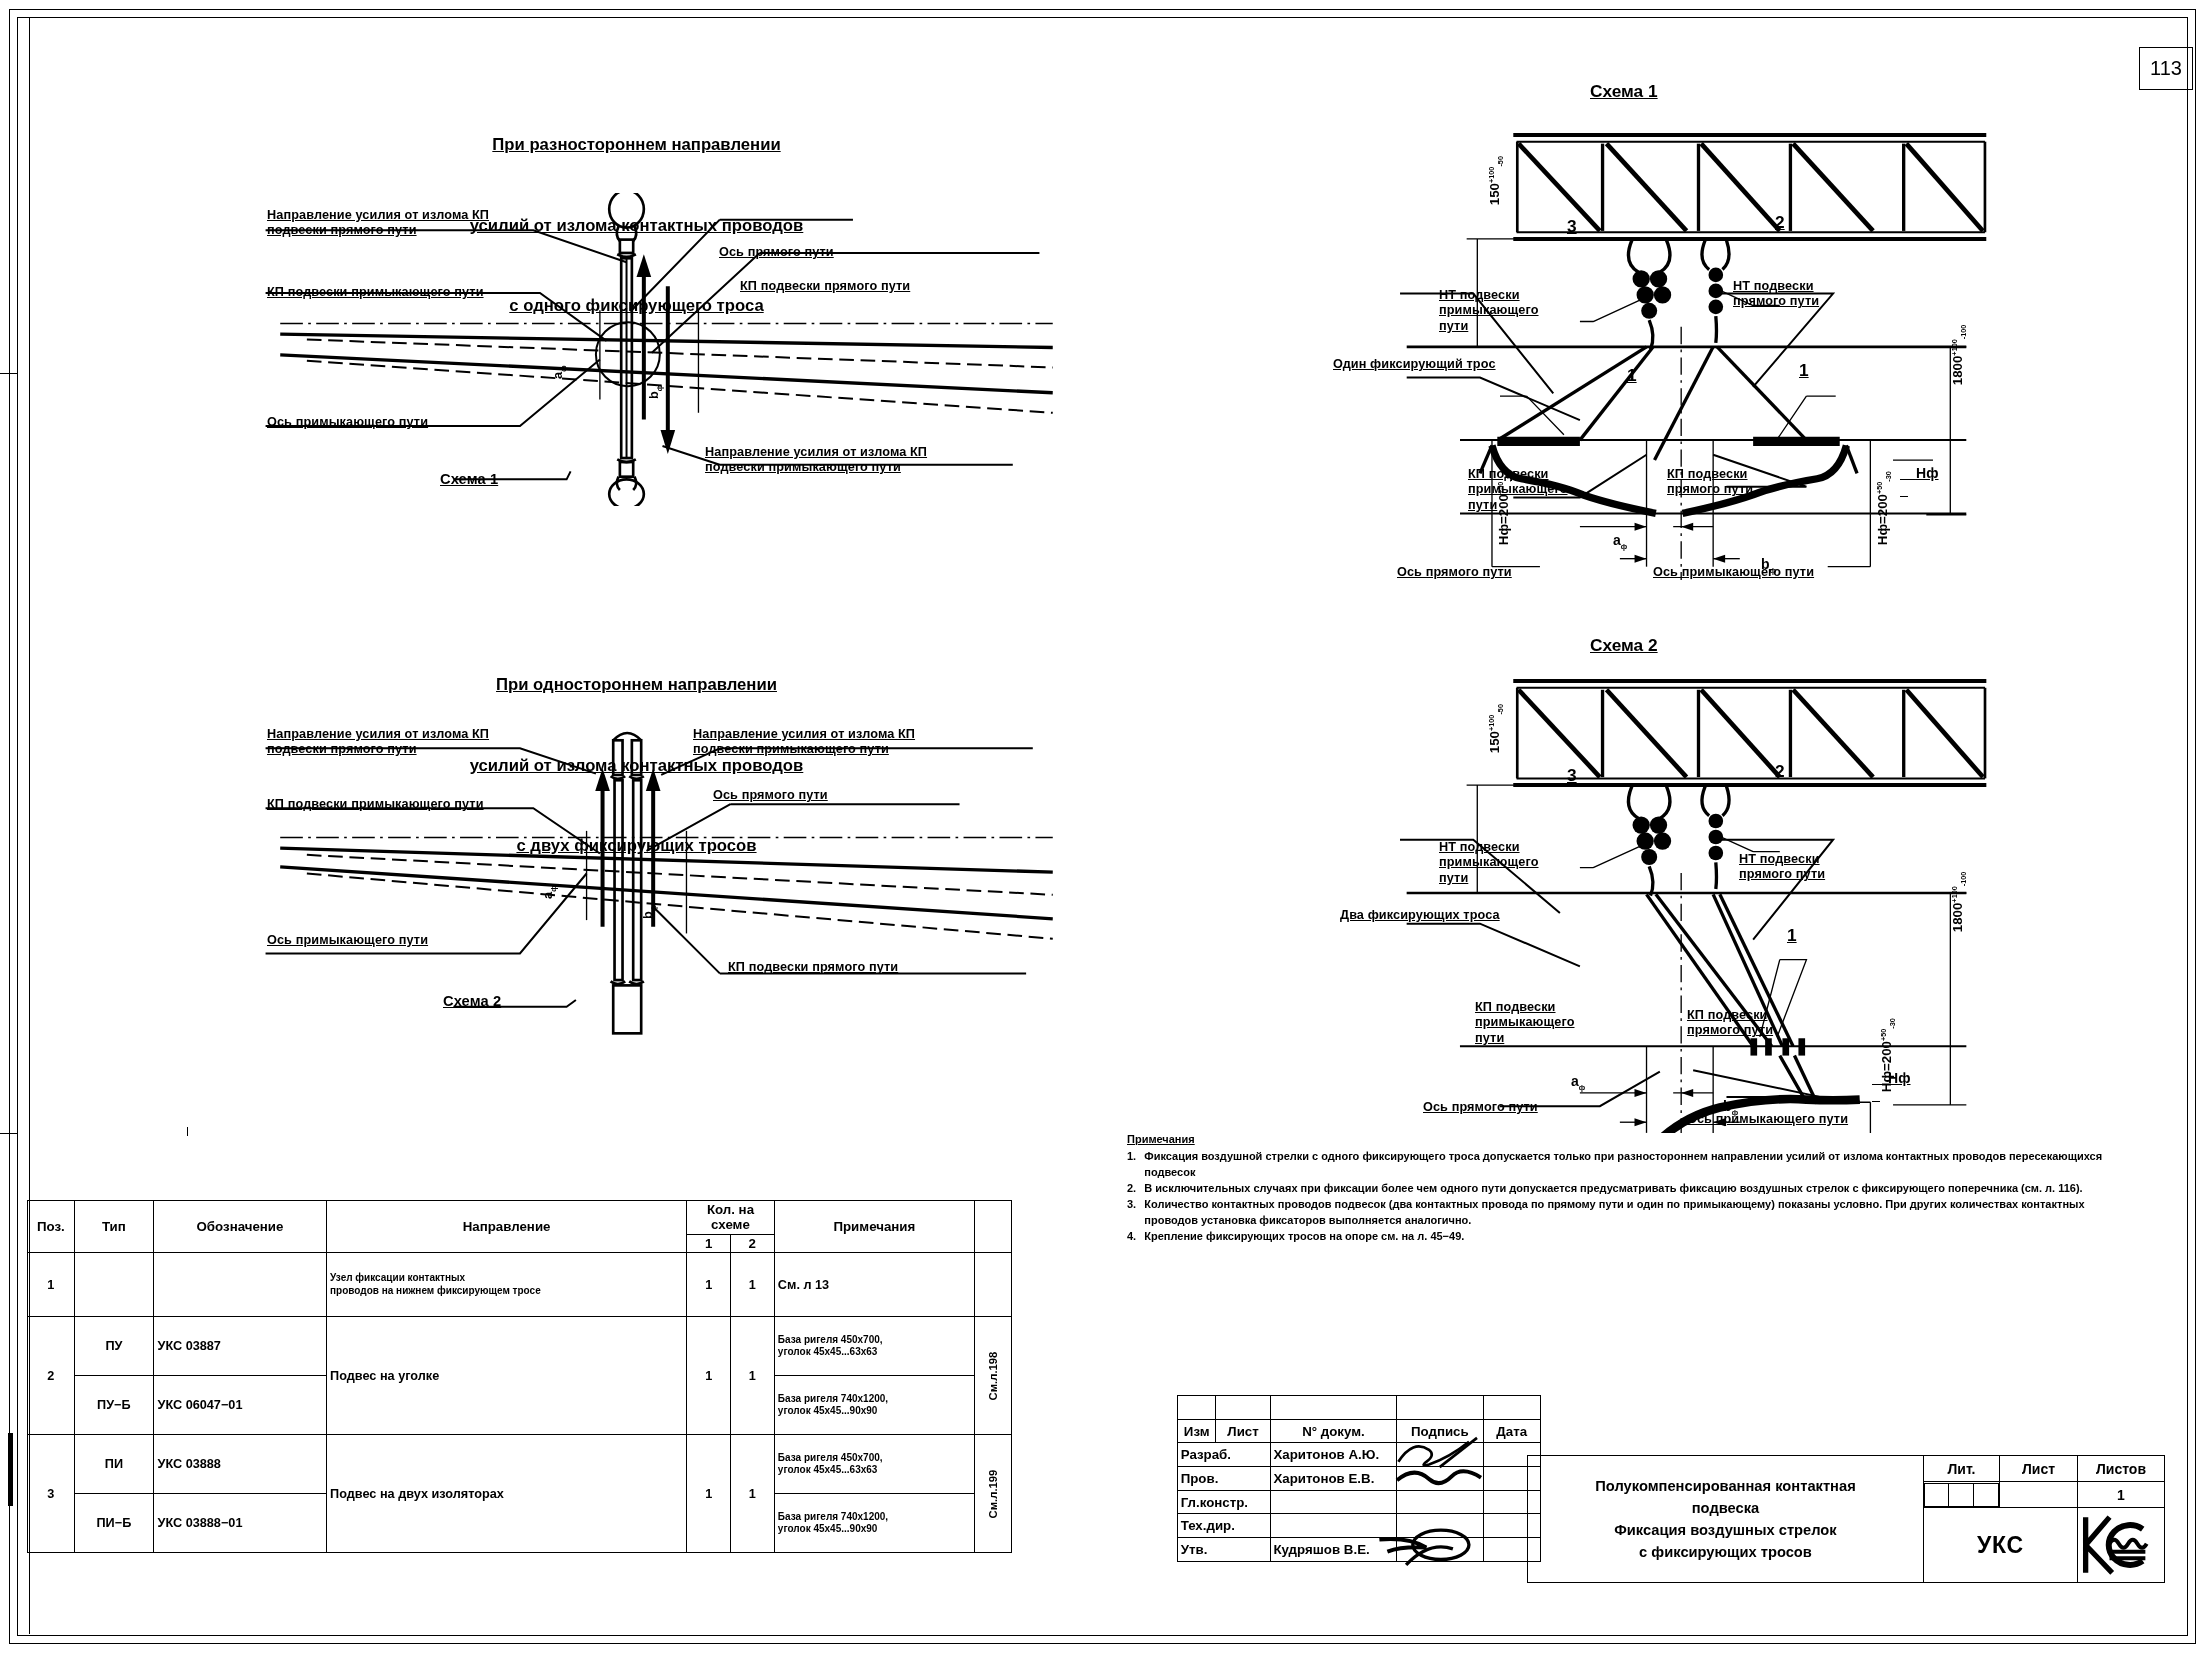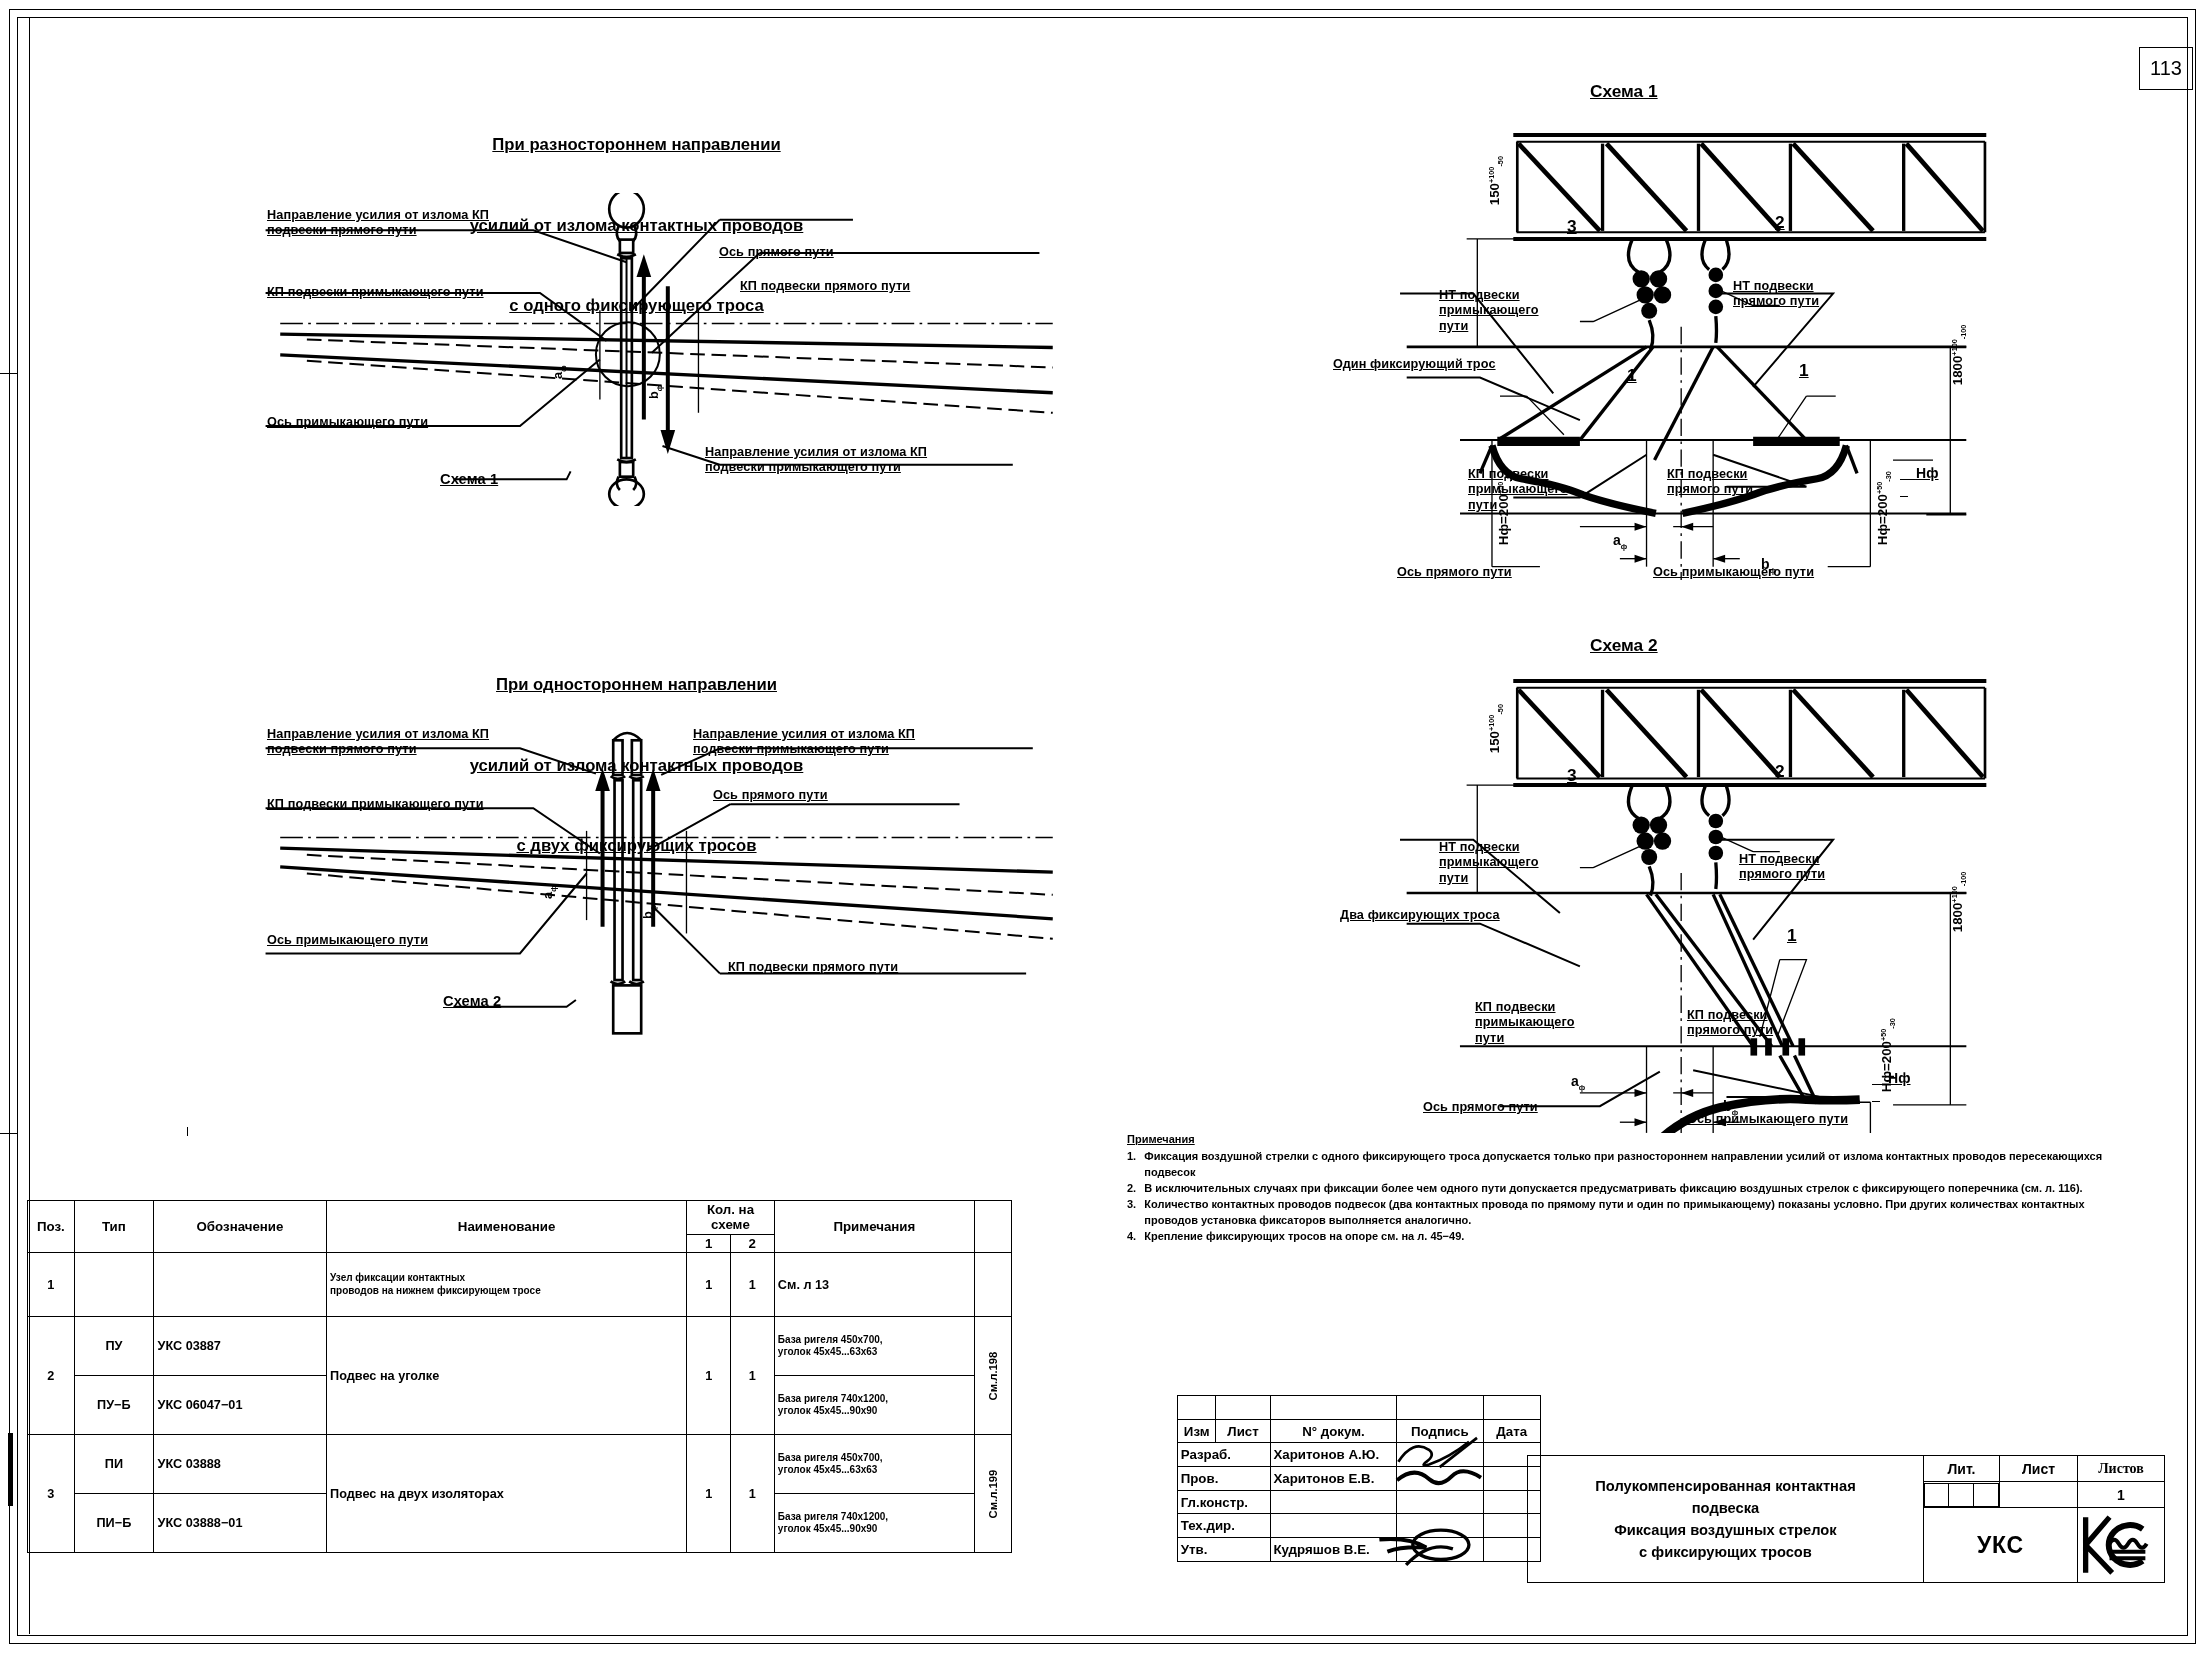--- a/index.html
+++ b/index.html
@@ -548,21 +548,21 @@
       </li>
     </ol>
   </div>
 
   <table class="spec">
     <tbody>
         <tr class="thead">
       <td rowspan="2" style="width:39px;">Поз.</td>
       <td rowspan="2" style="width:72px;">Тип</td>
       <td rowspan="2" style="width:165px;">Обозначение</td>
-      <td rowspan="2" style="width:353px;">Наименование</td>
+      <td rowspan="2" style="width:353px;">Направление</td>
       <td colspan="2">Кол. на схеме</td>
       <td rowspan="2" style="width:193px;">Примечания</td>
       <td rowspan="2" class="vcell"></td>
     </tr>
     <tr class="thead">
       <td style="width:36px;">1</td>
       <td style="width:36px;">2</td>
     </tr>
 
     <tr style="height:64px;">
@@ -688,21 +688,21 @@
     <tbody>
         <tr>
       <td class="tname" rowspan="3">
         <div>Полукомпенсированная контактная</div>
         <div>подвеска</div>
         <div>Фиксация воздушных стрелок</div>
         <div>с фиксирующих тросов</div>
       </td>
       <td class="lcell" style="width:73px;">Лит.</td>
       <td class="lcell" style="width:75px;">Лист</td>
-      <td class="lcell" style="width:84px;font-family:Liberation Serif, serif;">Листов</td>
+      <td class="lcell" style="width:84px;">Листов</td>
     </tr>
     <tr>
       <td class="lcell" style="padding:0;">
         <table style="border-collapse:collapse;width:100%;">
               <tbody>
                 <tr>
           <td style="border:1px solid #000;width:33%;height:20px;">&nbsp;</td>
           <td style="border:1px solid #000;width:33%;">&nbsp;</td>
           <td style="border:1px solid #000;width:34%;">&nbsp;</td>
         </tr>

